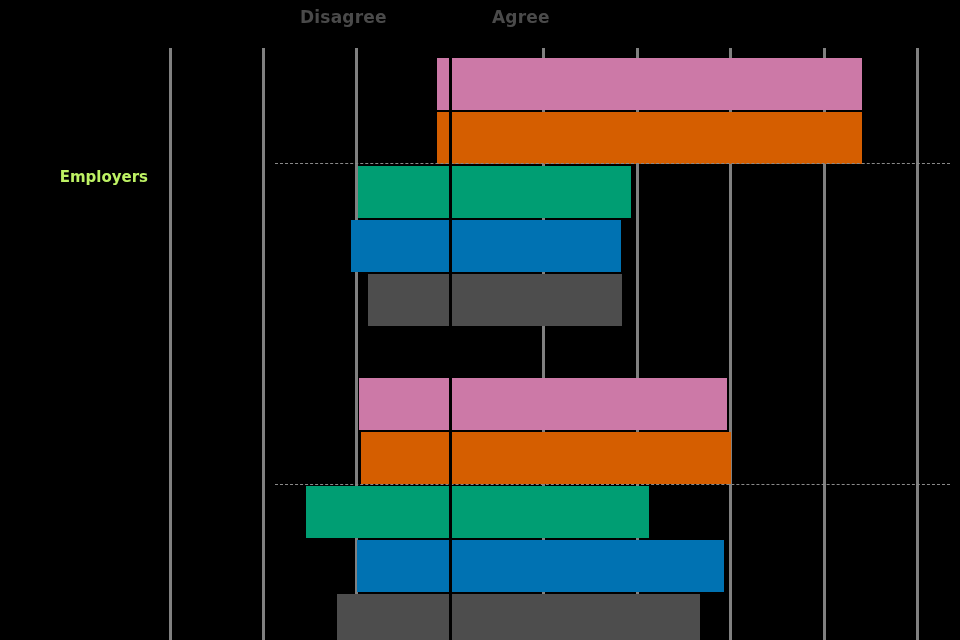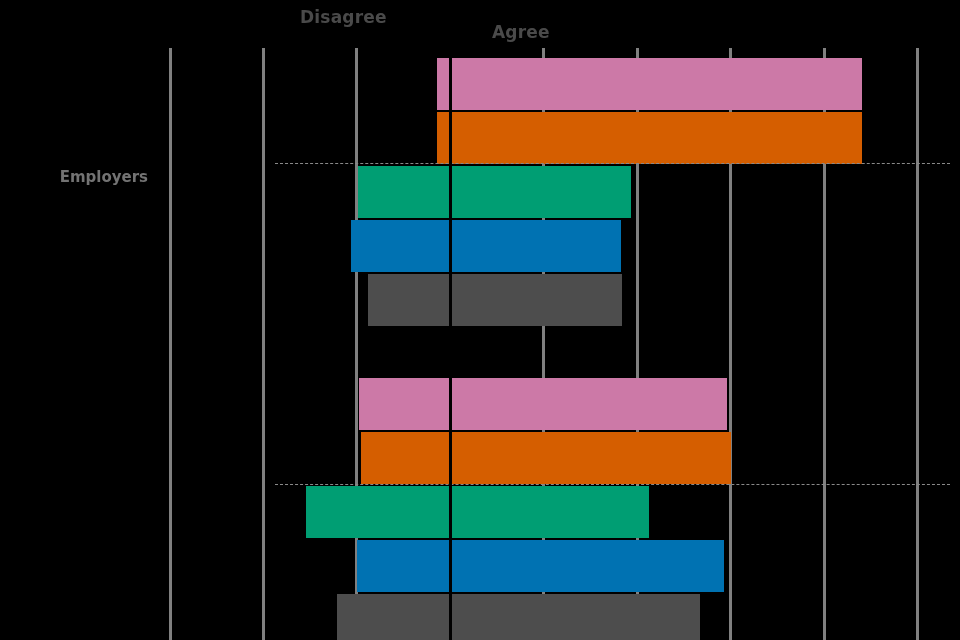--- a/index.html
+++ b/index.html
@@ -26,21 +26,21 @@
   .direction-label {
     position: absolute;
     color: #4a4a4a;
     font-size: 17px;
     font-weight: bold;
     letter-spacing: 0.2px;
     white-space: nowrap;
     font-family: "DejaVu Sans", sans-serif;
   }
   #label-disagree { left: 300px; top: 7px; }
-  #label-agree    { left: 492px; top: 22px; }
+  #label-agree    { left: 492px; top: 7px; }
 
   
   #plot-area {
     position: absolute;
     left: 0;
     top: 48px;
     width: 960px;
     height: 592px;
   }
 
@@ -74,21 +74,21 @@
   .bar {
     position: absolute;
     height: 52px;
     z-index: 3;
     box-sizing: border-box;
   }
 
   
   .category-label {
     position: absolute;
-    color: #737373;
+    color: #bef264;
     font-size: 15px;
     font-weight: bold;
     white-space: nowrap;
     text-align: right;
     font-family: "DejaVu Sans", sans-serif;
   }
   #cat-label-0 { left: 0px; width: 148px; top: 168px; }
   #cat-label-1 { left: 0px; width: 148px; top: 478px; }
 </style>
 </head>

